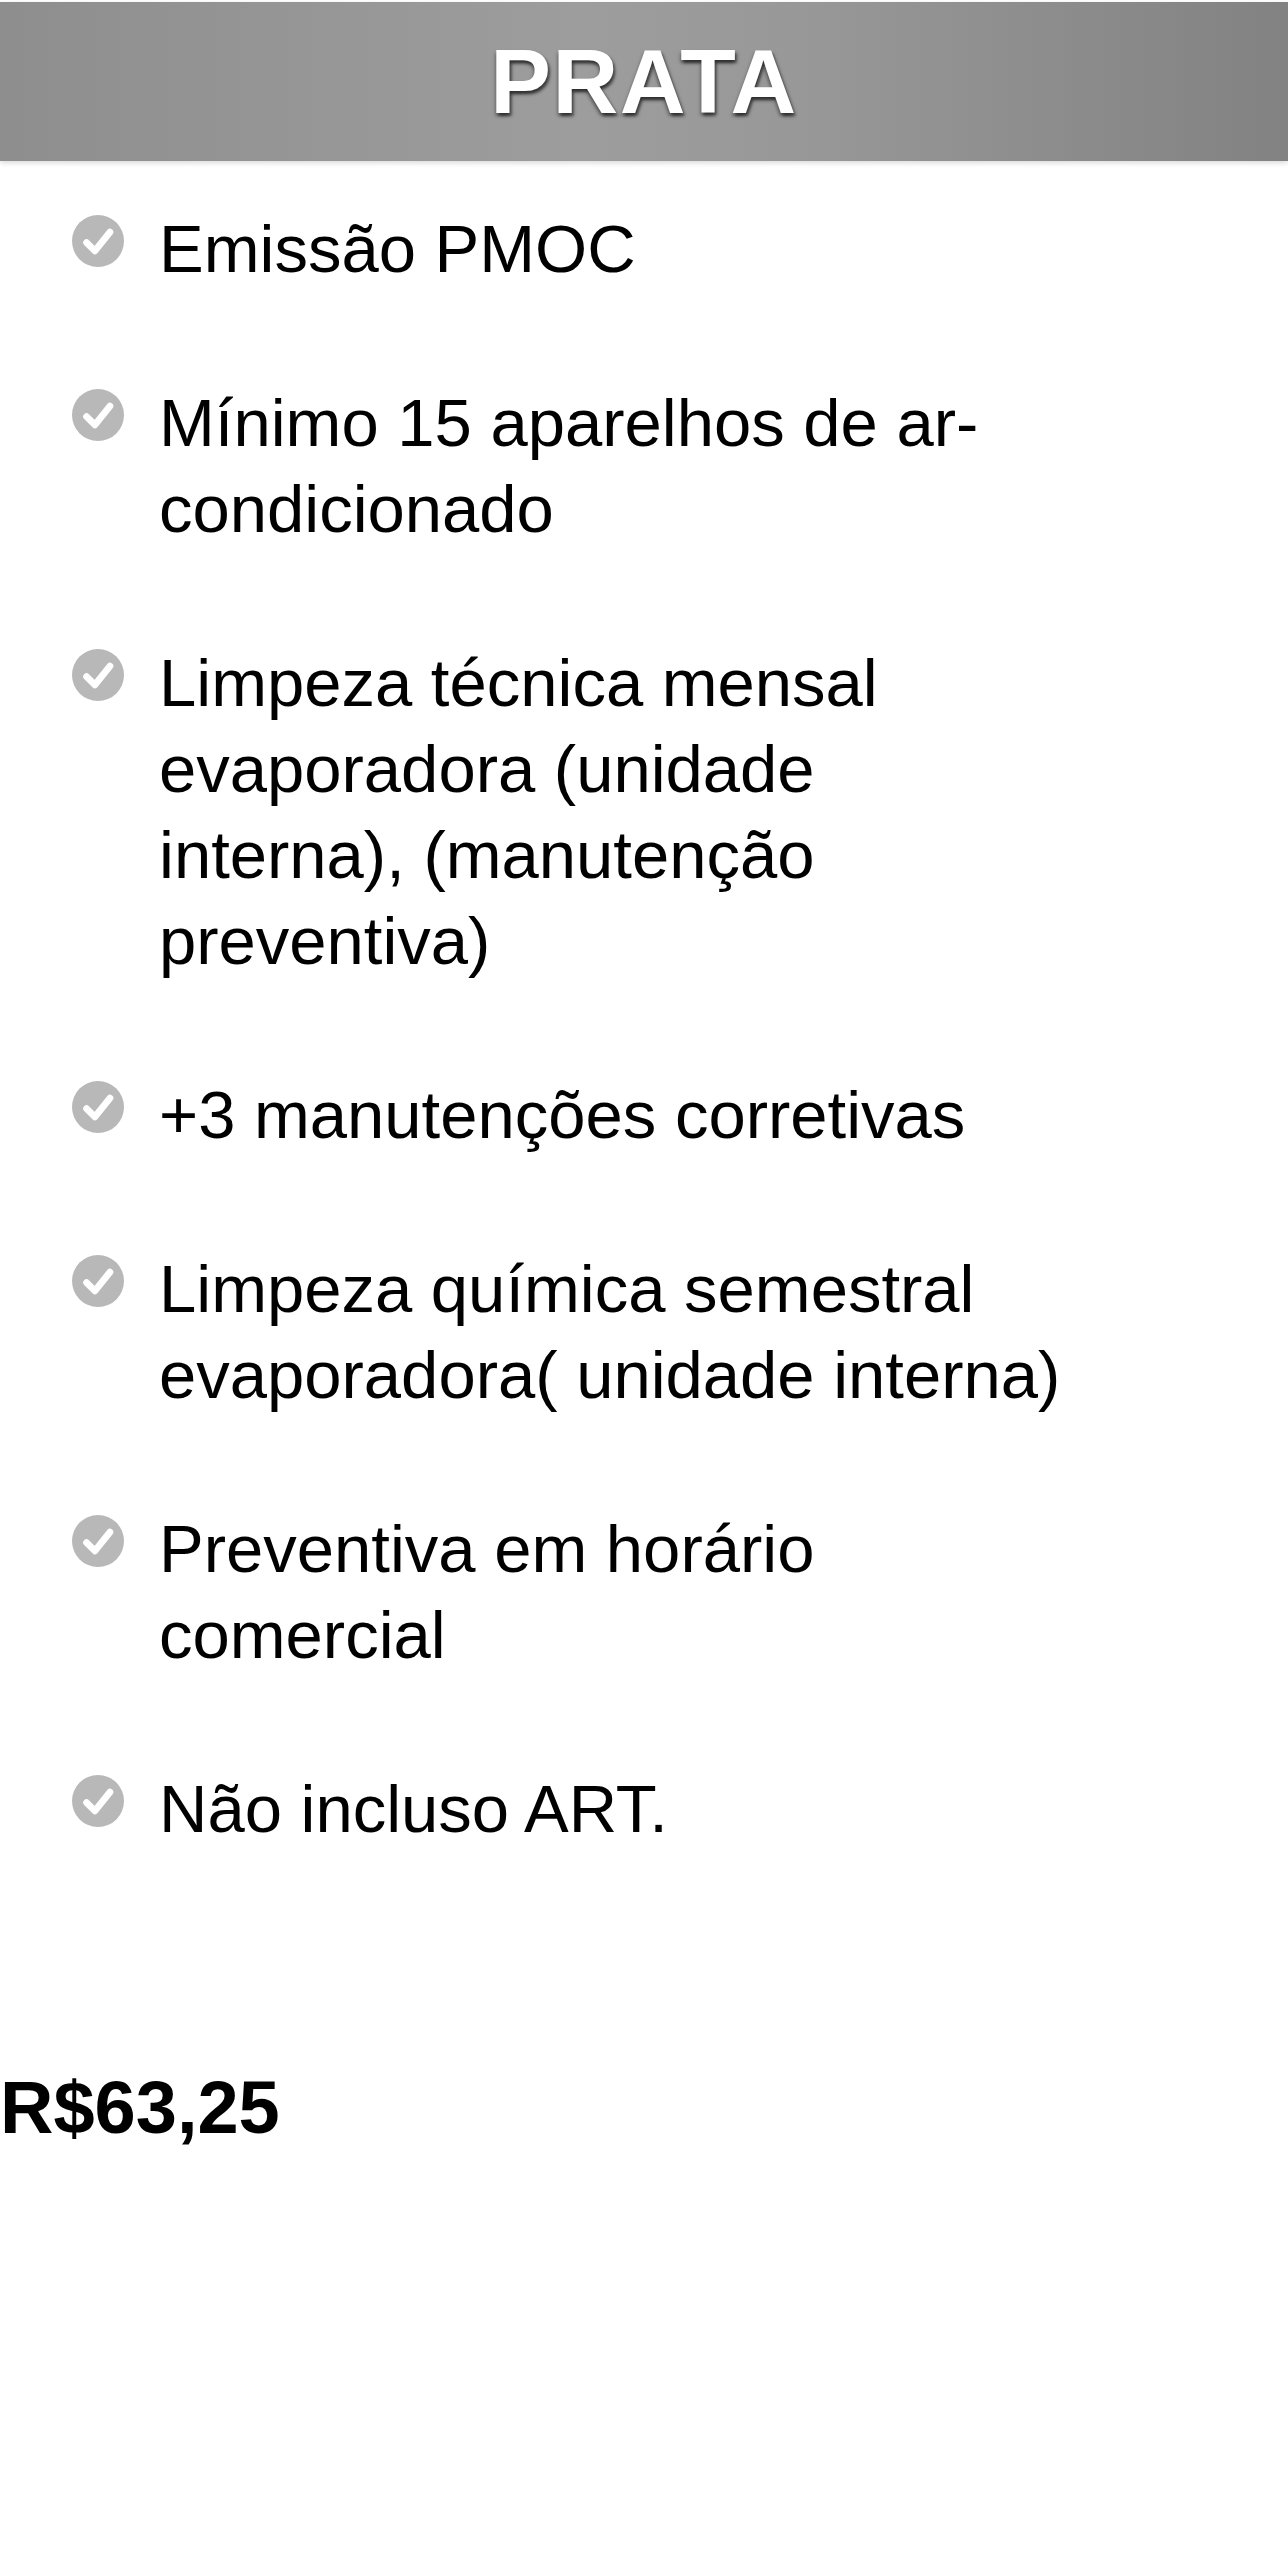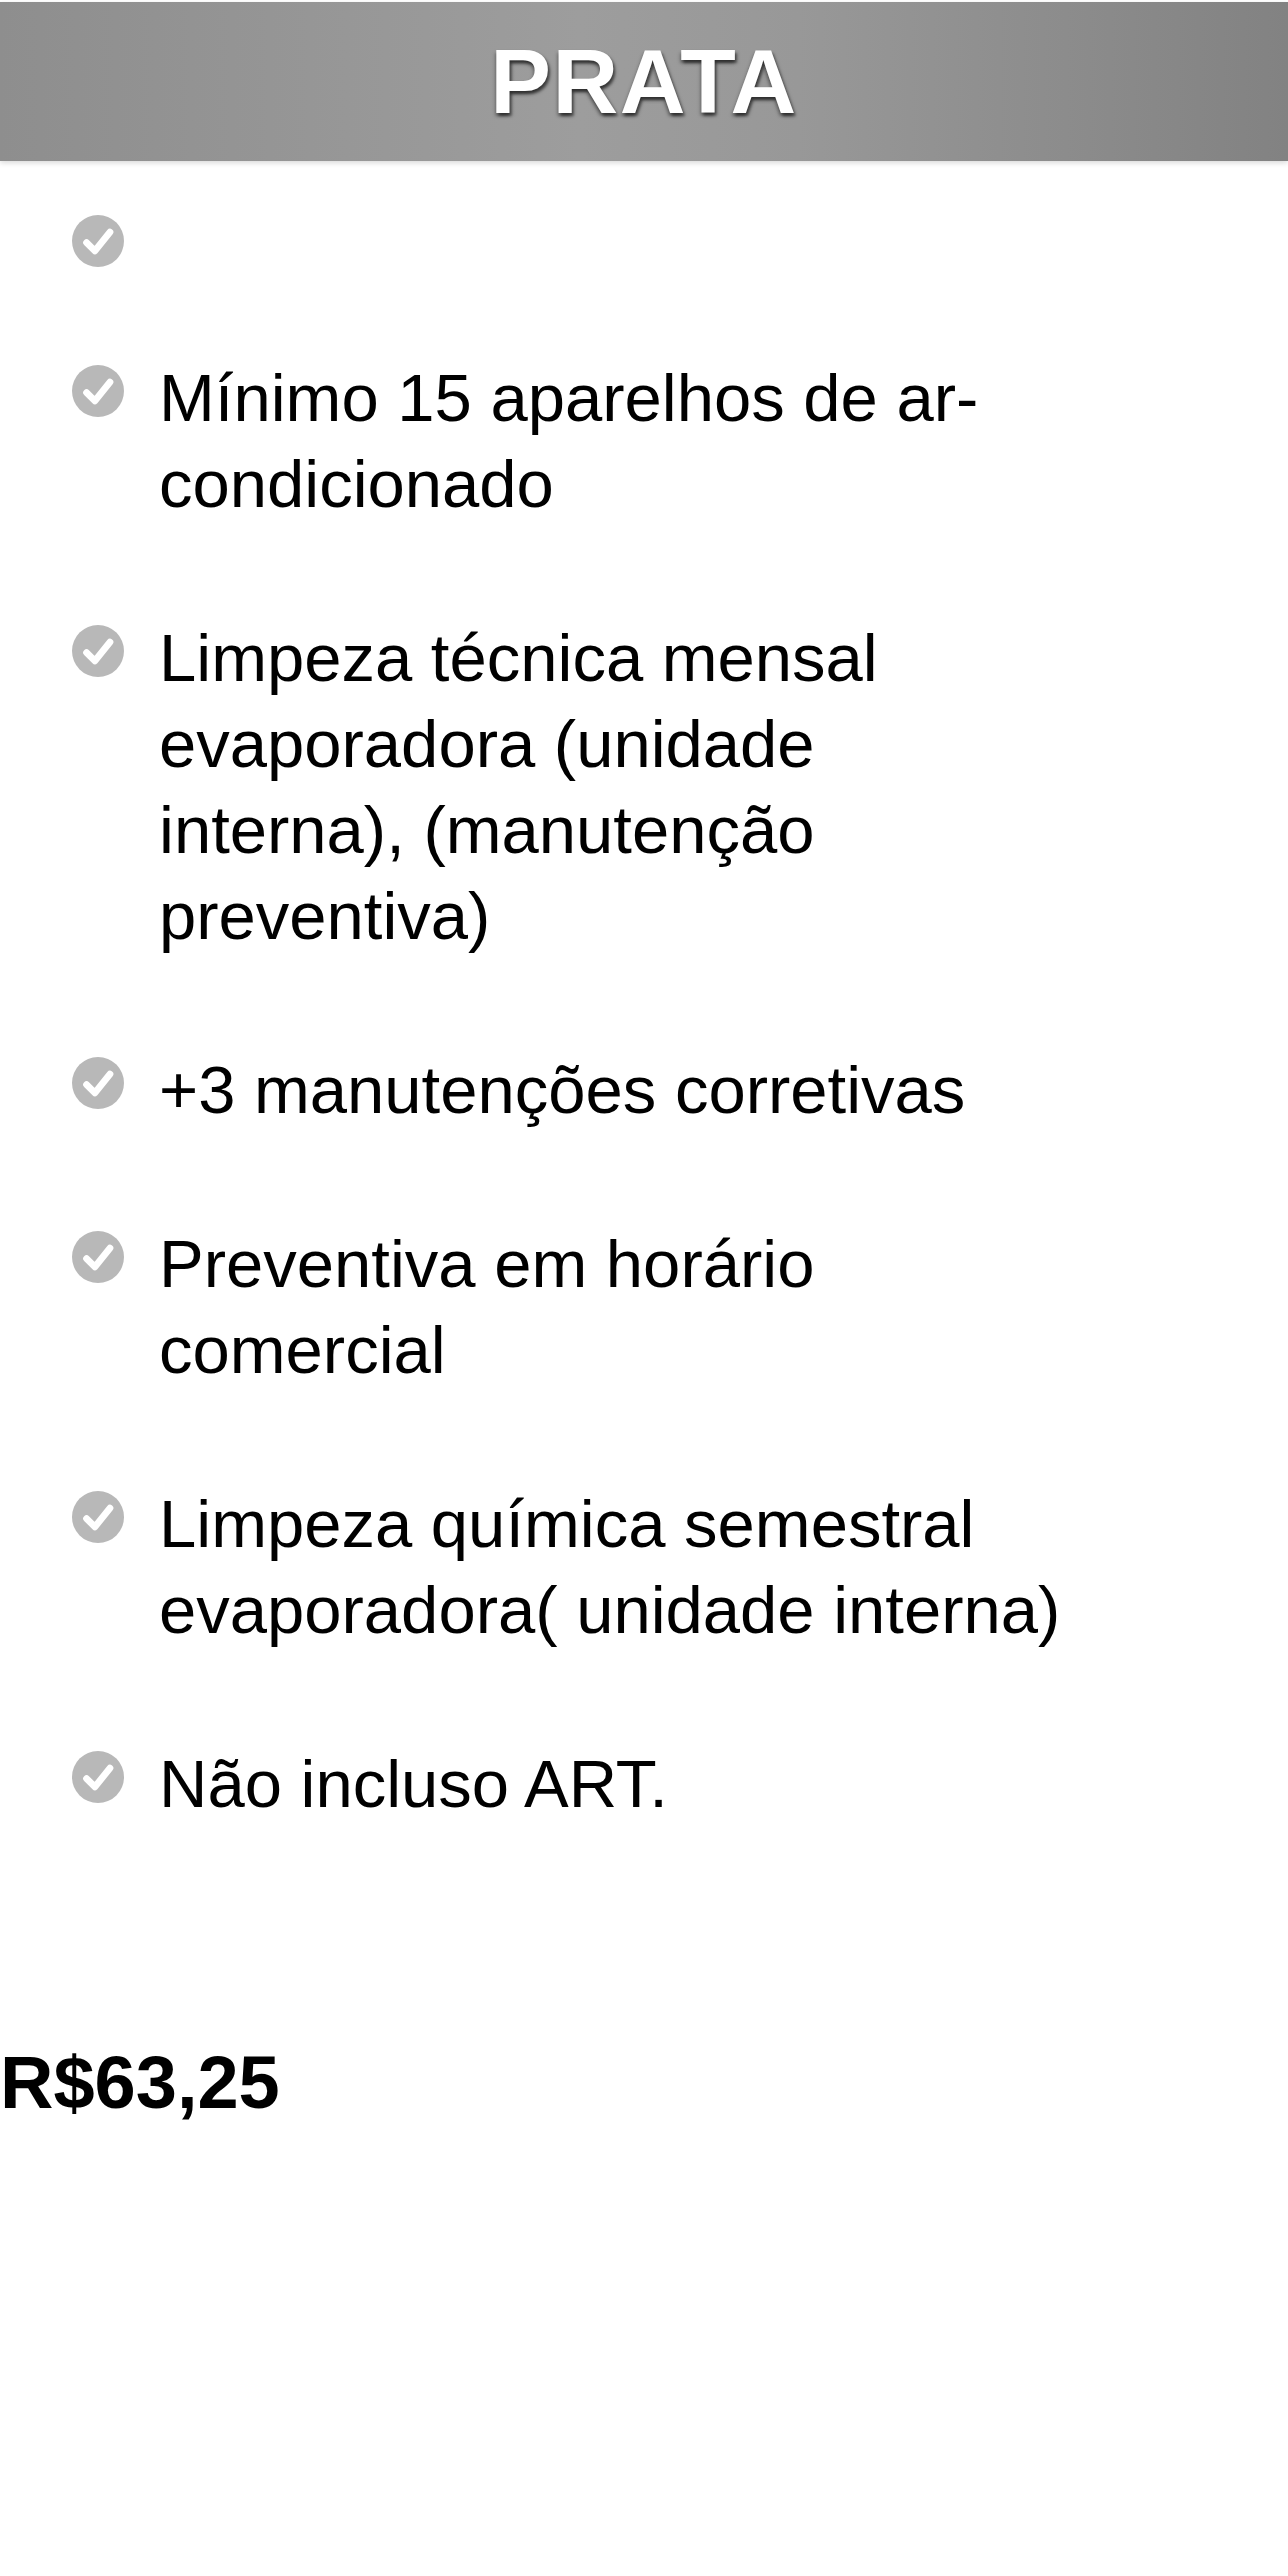--- a/index.html
+++ b/index.html
@@ -79,20 +79,21 @@
   <div class="plan-header">
     <span class="plan-title">PRATA</span>
   </div>
 
   <ul class="features">
   <li>
     <svg class="check-icon" viewBox="0 0 100 100" xmlns="http://www.w3.org/2000/svg">
       <circle cx="50" cy="50" r="50" fill="#b8b8b8"></circle>
       <path d="M28 53 L44 69 L73 33" fill="none" stroke="#ffffff" stroke-width="13" stroke-linecap="round" stroke-linejoin="round"></path>
     </svg>
+    <span class="feature-text">Emissão PMOC</span>
   </li>
 
 
   <li>
     <svg class="check-icon" viewBox="0 0 100 100" xmlns="http://www.w3.org/2000/svg">
       <circle cx="50" cy="50" r="50" fill="#b8b8b8"></circle>
       <path d="M28 53 L44 69 L73 33" fill="none" stroke="#ffffff" stroke-width="13" stroke-linecap="round" stroke-linejoin="round"></path>
     </svg>
     <span class="feature-text">Mínimo 15 aparelhos de ar-
 condicionado</span>
@@ -115,31 +116,31 @@
       <path d="M28 53 L44 69 L73 33" fill="none" stroke="#ffffff" stroke-width="13" stroke-linecap="round" stroke-linejoin="round"></path>
     </svg>
     <span class="feature-text">+3 manutenções corretivas</span>
   </li>
 
   <li>
     <svg class="check-icon" viewBox="0 0 100 100" xmlns="http://www.w3.org/2000/svg">
       <circle cx="50" cy="50" r="50" fill="#b8b8b8"></circle>
       <path d="M28 53 L44 69 L73 33" fill="none" stroke="#ffffff" stroke-width="13" stroke-linecap="round" stroke-linejoin="round"></path>
     </svg>
-    <span class="feature-text">Preventiva em horário
-comercial</span>
+    <span class="feature-text">Limpeza química semestral
+evaporadora( unidade interna)</span>
   </li>
 
   <li>
     <svg class="check-icon" viewBox="0 0 100 100" xmlns="http://www.w3.org/2000/svg">
       <circle cx="50" cy="50" r="50" fill="#b8b8b8"></circle>
       <path d="M28 53 L44 69 L73 33" fill="none" stroke="#ffffff" stroke-width="13" stroke-linecap="round" stroke-linejoin="round"></path>
     </svg>
-    <span class="feature-text">Limpeza química semestral
-evaporadora( unidade interna)</span>
+    <span class="feature-text">Preventiva em horário
+comercial</span>
   </li>
 
 
   <li>
     <svg class="check-icon" viewBox="0 0 100 100" xmlns="http://www.w3.org/2000/svg">
       <circle cx="50" cy="50" r="50" fill="#b8b8b8"></circle>
       <path d="M28 53 L44 69 L73 33" fill="none" stroke="#ffffff" stroke-width="13" stroke-linecap="round" stroke-linejoin="round"></path>
     </svg>
     <span class="feature-text">Não incluso ART.</span>
   </li>

